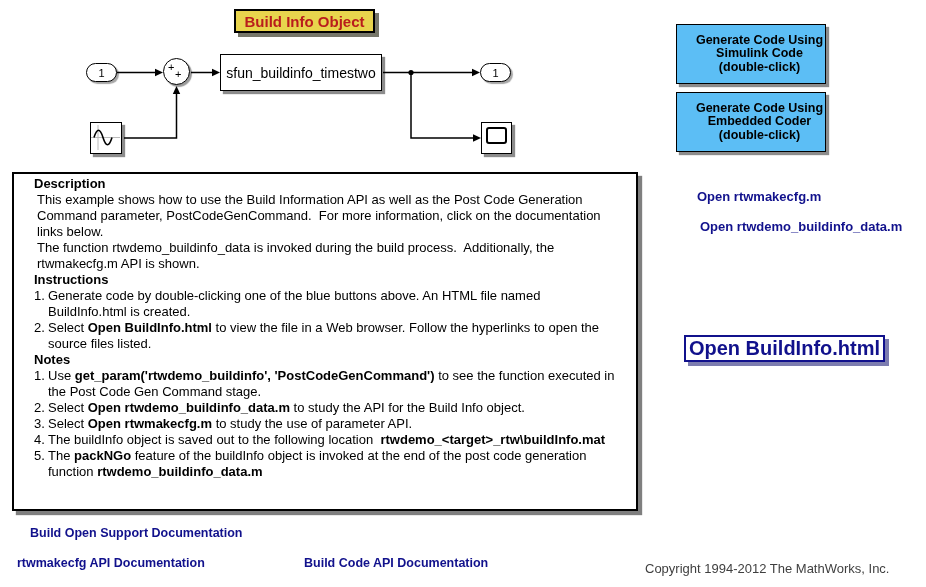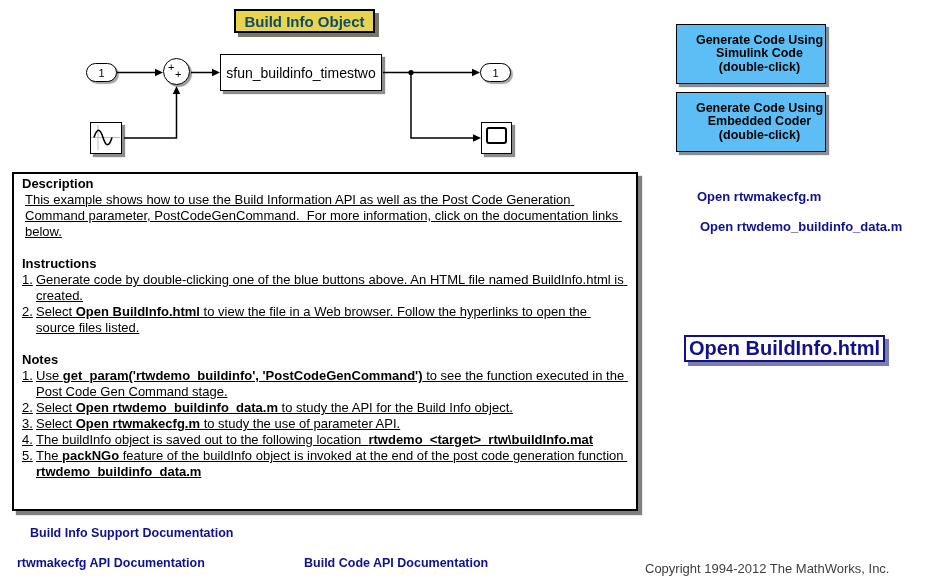--- a/index.html
+++ b/index.html
@@ -11,21 +11,21 @@
   *{margin:0;padding:0;box-sizing:border-box;}
   body{background:#fff;font-family:"Liberation Sans",sans-serif;}
   .canvas{position:relative;width:926px;height:587px;background:#fff;overflow:hidden;}
 
   
   .title-block{
     position:absolute;left:234px;top:9px;width:141px;height:24px;
     background:var(--yellow);border:2px solid #000;
     box-shadow:4px 4px 0 rgba(45,45,25,0.65);
     display:flex;align-items:center;justify-content:center;
-    font-weight:bold;font-size:15px;color:#0c4a6e;
+    font-weight:bold;font-size:15px;color:#b91c1c;
   }
 
   
   .wires{position:absolute;left:0;top:0;width:560px;height:170px;}
   .port-oval{
     position:absolute;width:31px;height:19px;background:#fff;
     border:1.5px solid #000;border-radius:10px;
     box-shadow:2px 2px 1px rgba(0,0,0,0.35);
     display:flex;align-items:center;justify-content:center;
     font-size:11px;color:#000;
@@ -86,26 +86,26 @@
     display:flex;align-items:center;justify-content:center;
     color:var(--navy);font-weight:bold;font-size:20px;cursor:pointer;
     white-space:nowrap;
   }
 
   
   .info-box{
     position:absolute;left:12px;top:172px;width:626px;height:339px;
     background:#fff;border:2px solid #000;
     box-shadow:4px 4px 1px rgba(0,0,0,0.5);
-    padding:2px 8px;font-size:13px;line-height:16px;color:#000;
+    padding:2px 20px;font-size:13px;line-height:16px;color:#000;
     overflow:hidden;
   }
-  .section-heading{font-weight:bold;margin-top:16px;}
+  .section-heading{font-weight:bold;}
   .section-heading:first-child{margin-top:0;}
-  .info-item{display:flex;text-decoration:underline;}
+  .info-item{display:flex;}
   .info-item .num{flex:none;width:14px;}
   .info-item.para{padding-left:3px;}
   .info-item .content{flex:1;white-space:pre-wrap;}
 
   
   .footer-link{position:absolute;color:var(--navy);font-weight:bold;font-size:12.5px;cursor:pointer;white-space:nowrap;}
   .copyright{position:absolute;left:645px;top:561px;font-size:13px;color:var(--copyright);white-space:nowrap;}
 </style>
 </head>
 <body>
@@ -170,20 +170,23 @@
   <div class="navy-link" style="left:700px;top:219px;">Open rtwdemo_buildinfo_data.m</div>
 
   <div class="open-html-btn">Open BuildInfo.html</div>
 
   <div class="info-box">
     <div>
         <div class="section-heading">Description</div>
         <div class="info-item para">
           <span class="content"><span>This example shows how to use the Build Information API as well as the Post Code Generation Command parameter, PostCodeGenCommand.  For more information, click on the documentation links below.</span></span>
         </div>
+        <div class="info-item para">
+          <span class="content"><span>The function rtwdemo_buildinfo_data is invoked during the build process.  Additionally, the rtwmakecfg.m API is shown.</span></span>
+        </div>
         <div class="section-heading">Instructions</div>
         <div class="info-item numbered">
           <span class="num">1.</span>
           <span class="content"><span>Generate code by double-clicking one of the blue buttons above. An HTML file named BuildInfo.html is created.</span></span>
         </div>
         <div class="info-item numbered">
           <span class="num">2.</span>
           <span class="content"><span>Select </span><b>Open BuildInfo.html</b><span> to view the file in a Web browser. Follow the hyperlinks to open the source files listed.</span></span>
         </div>
         <div class="section-heading">Notes</div>
@@ -203,18 +206,18 @@
           <span class="num">4.</span>
           <span class="content"><span>The buildInfo object is saved out to the following location  </span><b>rtwdemo_&lt;target&gt;_rtw\buildInfo.mat</b></span>
         </div>
         <div class="info-item numbered">
           <span class="num">5.</span>
           <span class="content"><span>The </span><b>packNGo</b><span> feature of the buildInfo object is invoked at the end of the post code generation function </span><b>rtwdemo_buildinfo_data.m</b></span>
         </div>
       </div>
   </div>
 
-  <div class="footer-link" style="left:30px;top:526px;">Build Info Support Documentation</div>
+  <div class="footer-link" style="left:30px;top:526px;">Build Open Support Documentation</div>
   <div class="footer-link" style="left:17px;top:556px;">rtwmakecfg API Documentation</div>
   <div class="footer-link" style="left:304px;top:556px;">Build Code API Documentation</div>
 
   <div class="copyright">Copyright 1994-2012 The MathWorks, Inc.</div>
 </div>
 
 </body></html>

